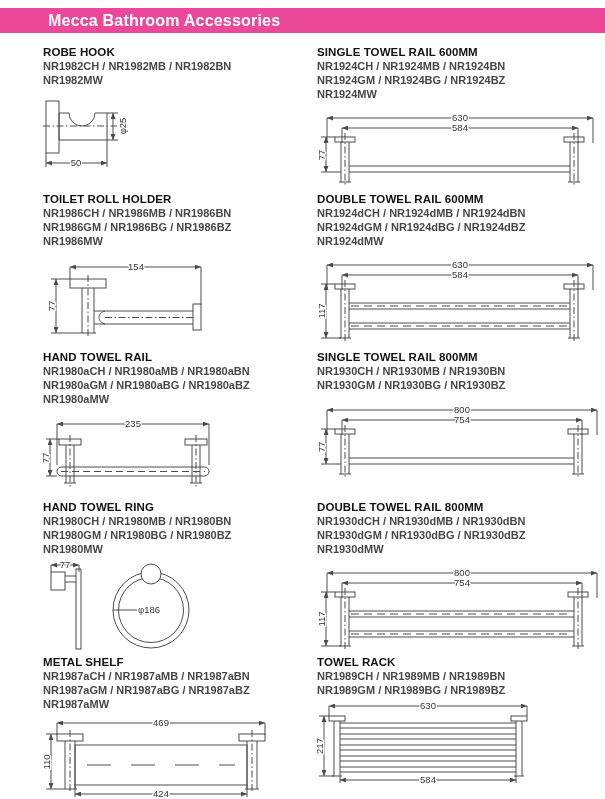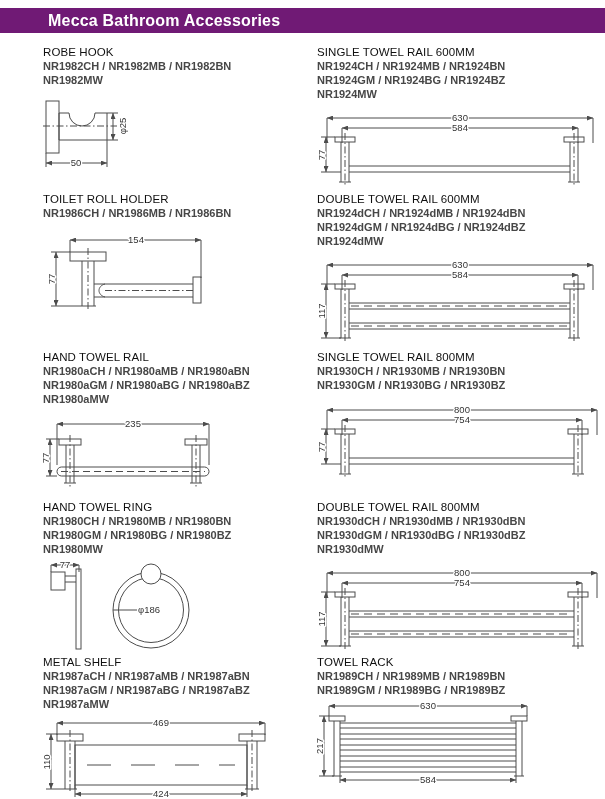--- a/index.html
+++ b/index.html
@@ -1,25 +1,25 @@
 <!DOCTYPE html>
 <html><head>
 <meta charset="utf-8">
 <style>
   html,body { margin:0; padding:0; background:#fff; }
   body { width:605px; height:799px; font-family:"Liberation Sans", sans-serif; overflow:hidden; }
 
-  .header { margin-top:8px; height:25px; background:#701a75; display:flex; align-items:center; }
+  .header { margin-top:8px; height:25px; background:#ec4899; display:flex; align-items:center; }
   .header h1 { color:#fff; font-size:16px; font-weight:bold; margin:0 0 0 48px; letter-spacing:0.2px; }
 
   .content { padding:13px 0 0 43px; display:grid;
              grid-template-columns:274px 1fr;
              grid-template-rows:147px 158px 150px 155px 141px; }
 
-  section h3 { font-size:11.5px; font-weight:normal; color:#101010; margin:0 0 2px 0; letter-spacing:0.1px; }
+  section h3 { font-size:11.5px; font-weight:bold; color:#101010; margin:0 0 2px 0; letter-spacing:0.1px; }
   section p  { margin:0; font-size:11px; line-height:13.8px; color:#474747;font-weight:bold; }
 
   .dwg { margin-top:9px; display:block; }
   .dwg.tight { margin-top:4px; }
   .dwg.tighter { margin-top:2px; }
 
   g.ln { stroke:#4c4c4c; stroke-width:1; fill:none; }
   .cl  { stroke-dasharray:7 2.5 1.5 2.5; }
   svg text { font-family:"Liberation Sans", sans-serif; font-size:9.5px; fill:#333;
              stroke:#ffffff; stroke-width:2.6px; stroke-linejoin:round; paint-order:stroke; }
@@ -94,20 +94,22 @@
       </g>
       <text x="143" y="11" text-anchor="middle">630</text>
       <text x="143" y="21" text-anchor="middle">584</text>
       <text transform="translate(5 45) rotate(-90)" text-anchor="middle" dominant-baseline="middle">77</text>
     </svg>
   </section>
 
   <section>
     <h3>TOILET ROLL HOLDER</h3>
     <p>NR1986CH / NR1986MB / NR1986BN</p>
+    <p>NR1986GM / NR1986BG / NR1986BZ</p>
+    <p>NR1986MW</p>
     <svg class="dwg" width="170" height="84" viewBox="0 0 170 84">
       <g class="ln">
         <line x1="27" y1="10" x2="158" y2="10" marker-start="url(#arr)" marker-end="url(#arr)"></line>
         <line x1="27" y1="10" x2="27" y2="22"></line>
           <line x1="158" y1="10" x2="158" y2="48"></line>
         <rect x="27" y="22" width="36" height="9"></rect>
         <line x1="39" y1="31" x2="39" y2="76"></line>
           <line x1="51" y1="31" x2="51" y2="76"></line>
         <line x1="37" y1="76" x2="53" y2="76"></line>
         <line class="cl" x1="45" y1="18" x2="45" y2="80"></line>

